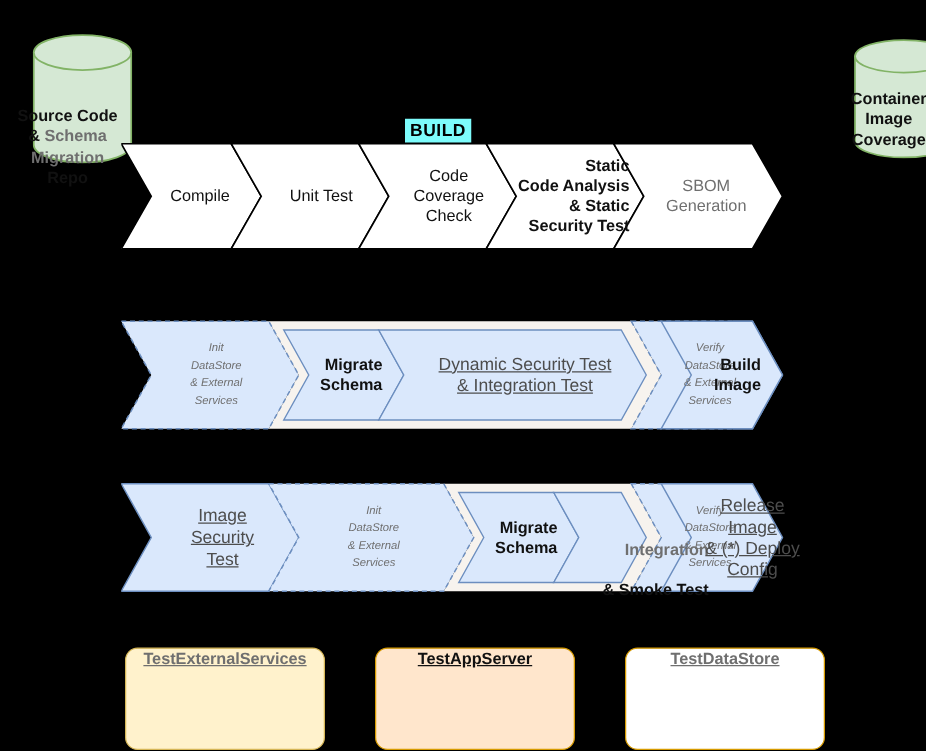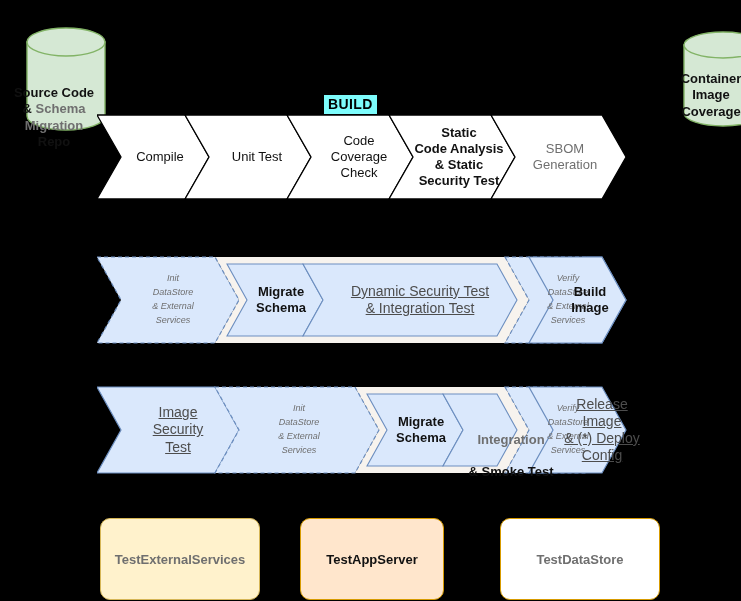--- a/index.html
+++ b/index.html
@@ -39,32 +39,33 @@
   
   .row{position:absolute;}
   .row svg{display:block;position:absolute;left:0;top:0;}
   .cap{
     position:absolute;
     display:flex;align-items:center;justify-content:center;
     text-align:center;line-height:1.22;
     pointer-events:none;
     white-space:pre-line;
   }
-  .cap-lg{font-size:13px;font-weight:bold;}
+  .cap-lg{font-size:13px;font-weight:bold;text-align:right;}
   .cap-plain{font-size:13px;font-weight:normal;}
   .cap-sm{font-size:9px;font-style:italic;line-height:1.55;font-weight:normal;}
 
   
   .rbox{
     position:absolute;
     border-radius:10px;
-    display:flex;align-items:center;justify-content:center;
+    display:flex;align-items:flex-start;justify-content:center;
     font-size:13px;font-weight:bold;
     text-align:center;
     box-sizing:border-box;
+    text-decoration:underline;
   }
 </style>
 </head>
 <body>
 
 <div class="canvas">
 
   <div class="cyl" style="left:2px;top:27px;width:80px;height:104px;">
     <svg width="80" height="104" viewBox="0 0 80 104">
       <path d="M1,15 L1,89 A39,14 0 0 0 79,89 L79,15 Z" fill="#d5e8d4" stroke="#82b366" stroke-width="1.4"></path>
@@ -191,21 +192,21 @@
     <div class="cap cap-plain tx-mid" style="left:452px;top:0;width:106px;height:88px;font-size:14px;">Release
 Image
 &amp; (*) Deploy
 Config</div>
   </div>
 
   <div class="rbox tx-gray" style="left:100px;top:518px;width:160px;height:82px;background:#fff2cc;border:1.4px solid #d6b656;">
     <span>TestExternalServices</span>
   </div>
 
-  <div class="rbox tx-dark" style="left:300px;top:518px;width:144px;height:82px;background:#ffe6cc;border:1.4px solid #d79b00;">
+  <div class="rbox tx-dark" style="left:300px;top:518px;width:160px;height:82px;background:#ffe6cc;border:1.4px solid #d79b00;">
     <span>TestAppServer</span>
   </div>
 
   <div class="rbox tx-gray" style="left:500px;top:518px;width:160px;height:82px;background:#ffffff;border:1.4px solid #d79b00;">
     <span>TestDataStore</span>
   </div>
 
 </div>
 
 </body></html>

